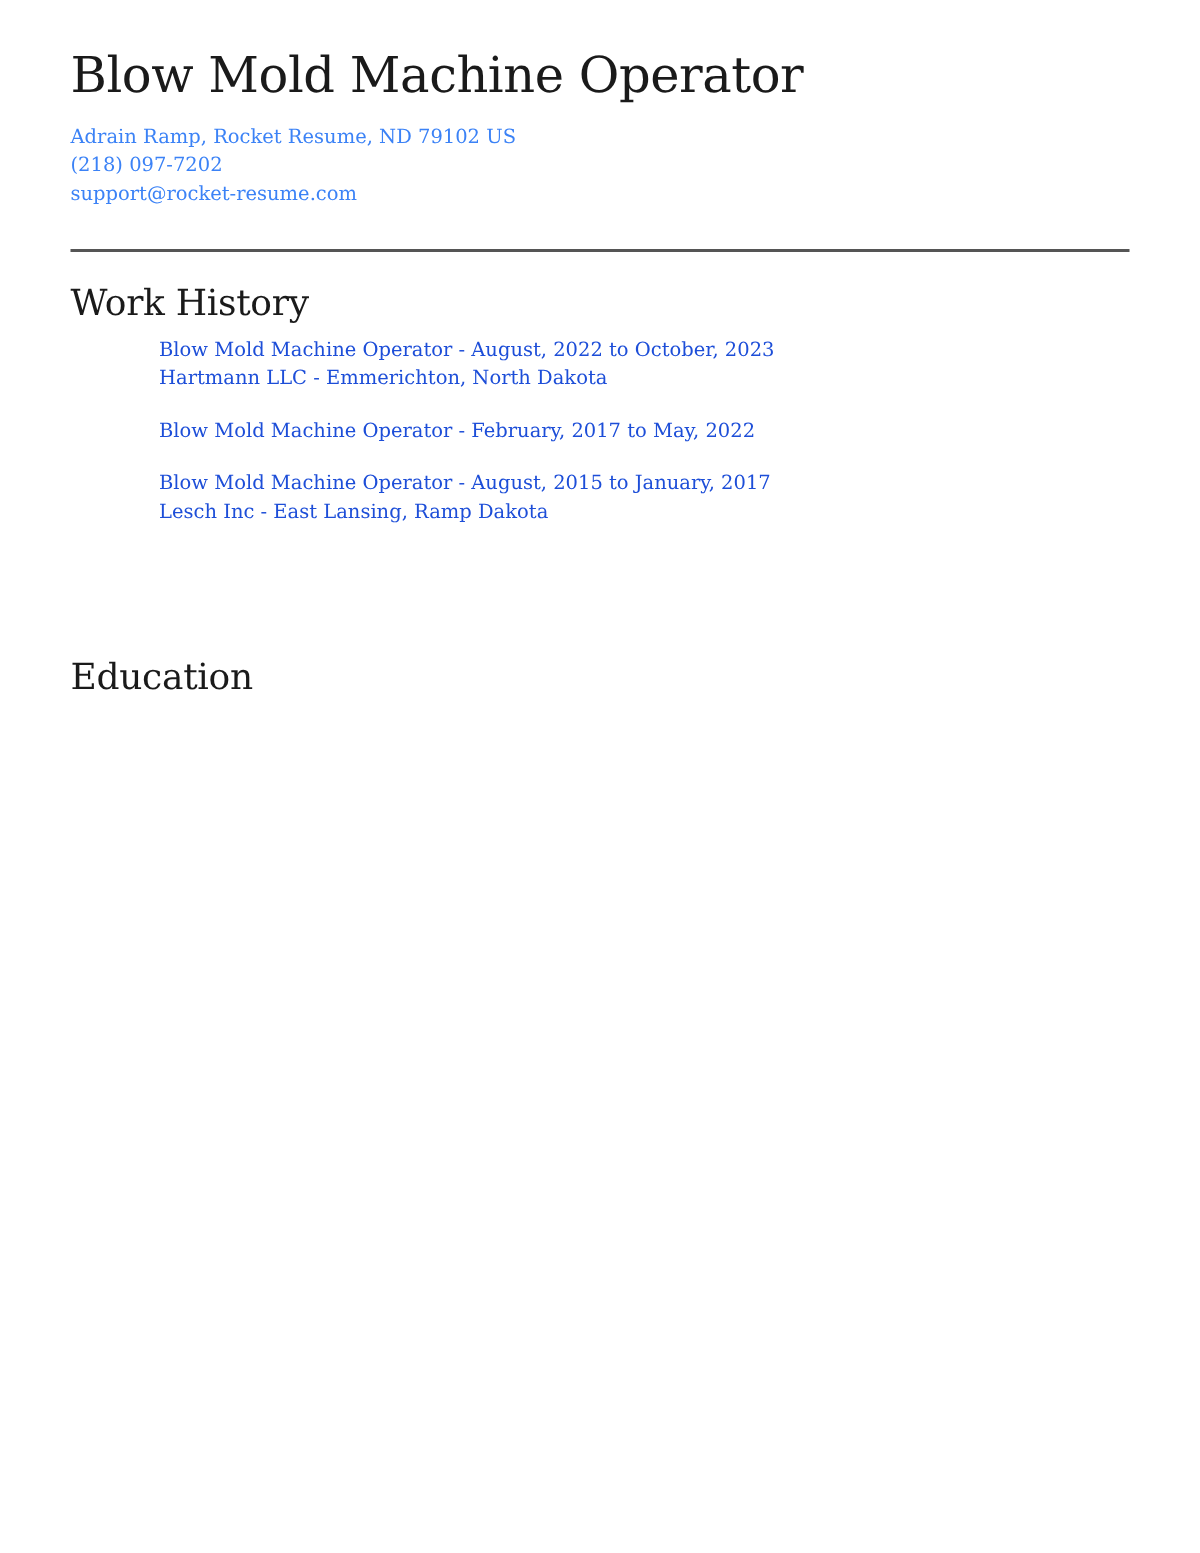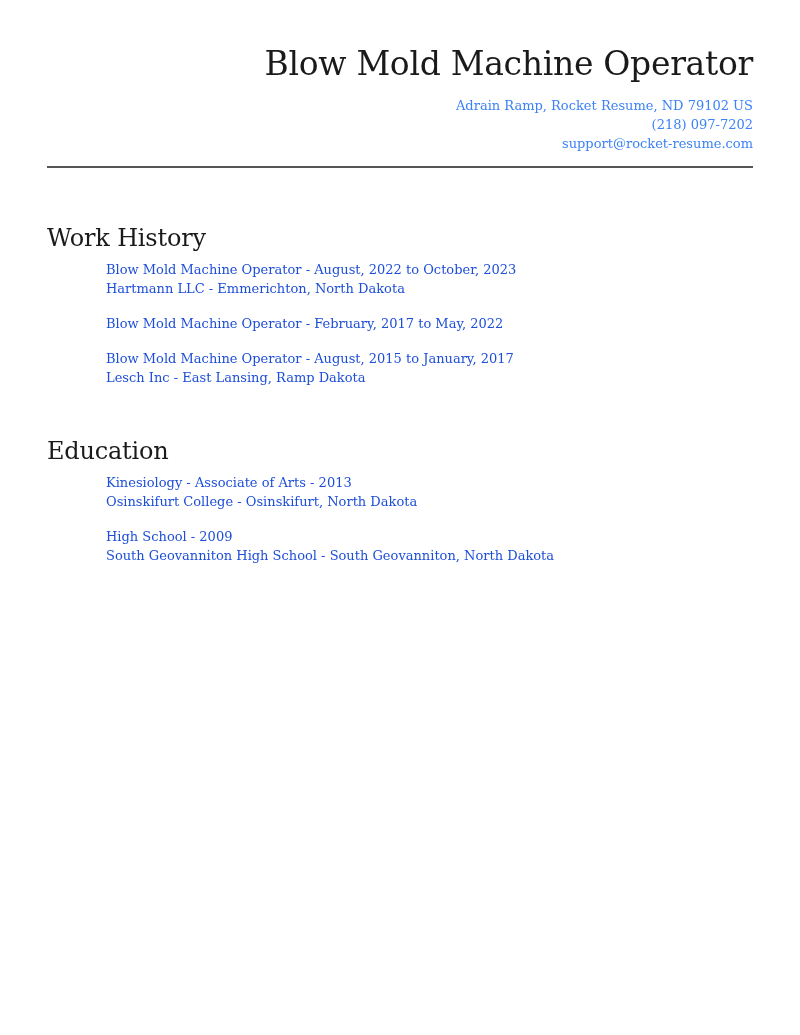--- a/index.html
+++ b/index.html
@@ -15,22 +15,22 @@
       color: #1a1a1a;
       overflow: hidden;
     }
     .page {
       position: absolute;
       left: 47px;
       top: 0;
       width: 706px;
     }
     .header {
-      text-align: right;
-      padding-top: 42px;
+      text-align: left;
+      padding-top: 28px;
     }
     .title {
       font-size: 33px;
       font-weight: normal;
       letter-spacing: -0.3px;
       margin: 0;
       line-height: 44px;
       color: #1a1a1a;
     }
     .contact {
@@ -66,21 +66,21 @@
       margin-top: 6px;
     }
     .entry {
       font-size: 13px;
       line-height: 19px;
       color: #1d4ed8;
       margin-bottom: 16px;
       white-space: nowrap;
     }
     .entry:last-child { margin-bottom: 0; }
-    #work { top: 186px; margin-top: 36px; }
+    #work { top: 186px; }
     #edu { top: 435px; }
   </style>
 </head>
 <body>
 
 <div class="page">
 
   <div class="header">
     <h1 class="title">Blow Mold Machine Operator</h1>
     <div class="contact">
@@ -104,25 +104,15 @@
       </div>
       <div class="entry">
         <div>Blow Mold Machine Operator - August, 2015 to January, 2017</div>
         <div>Lesch Inc - East Lansing, Ramp Dakota</div>
       </div>
     </div>
   </div>
 
   <div class="section" id="edu">
     <h2 class="section-title">Education</h2>
-    <div class="entries">
-      <div class="entry">
-        <div>Kinesiology - Associate of Arts - 2013</div>
-        <div>Osinskifurt College - Osinskifurt, North Dakota</div>
-      </div>
-      <div class="entry">
-        <div>High School - 2009</div>
-        <div>South Geovanniton High School - South Geovanniton, North Dakota</div>
-      </div>
-    </div>
   </div>
 
 </div>
 
 </body></html>

